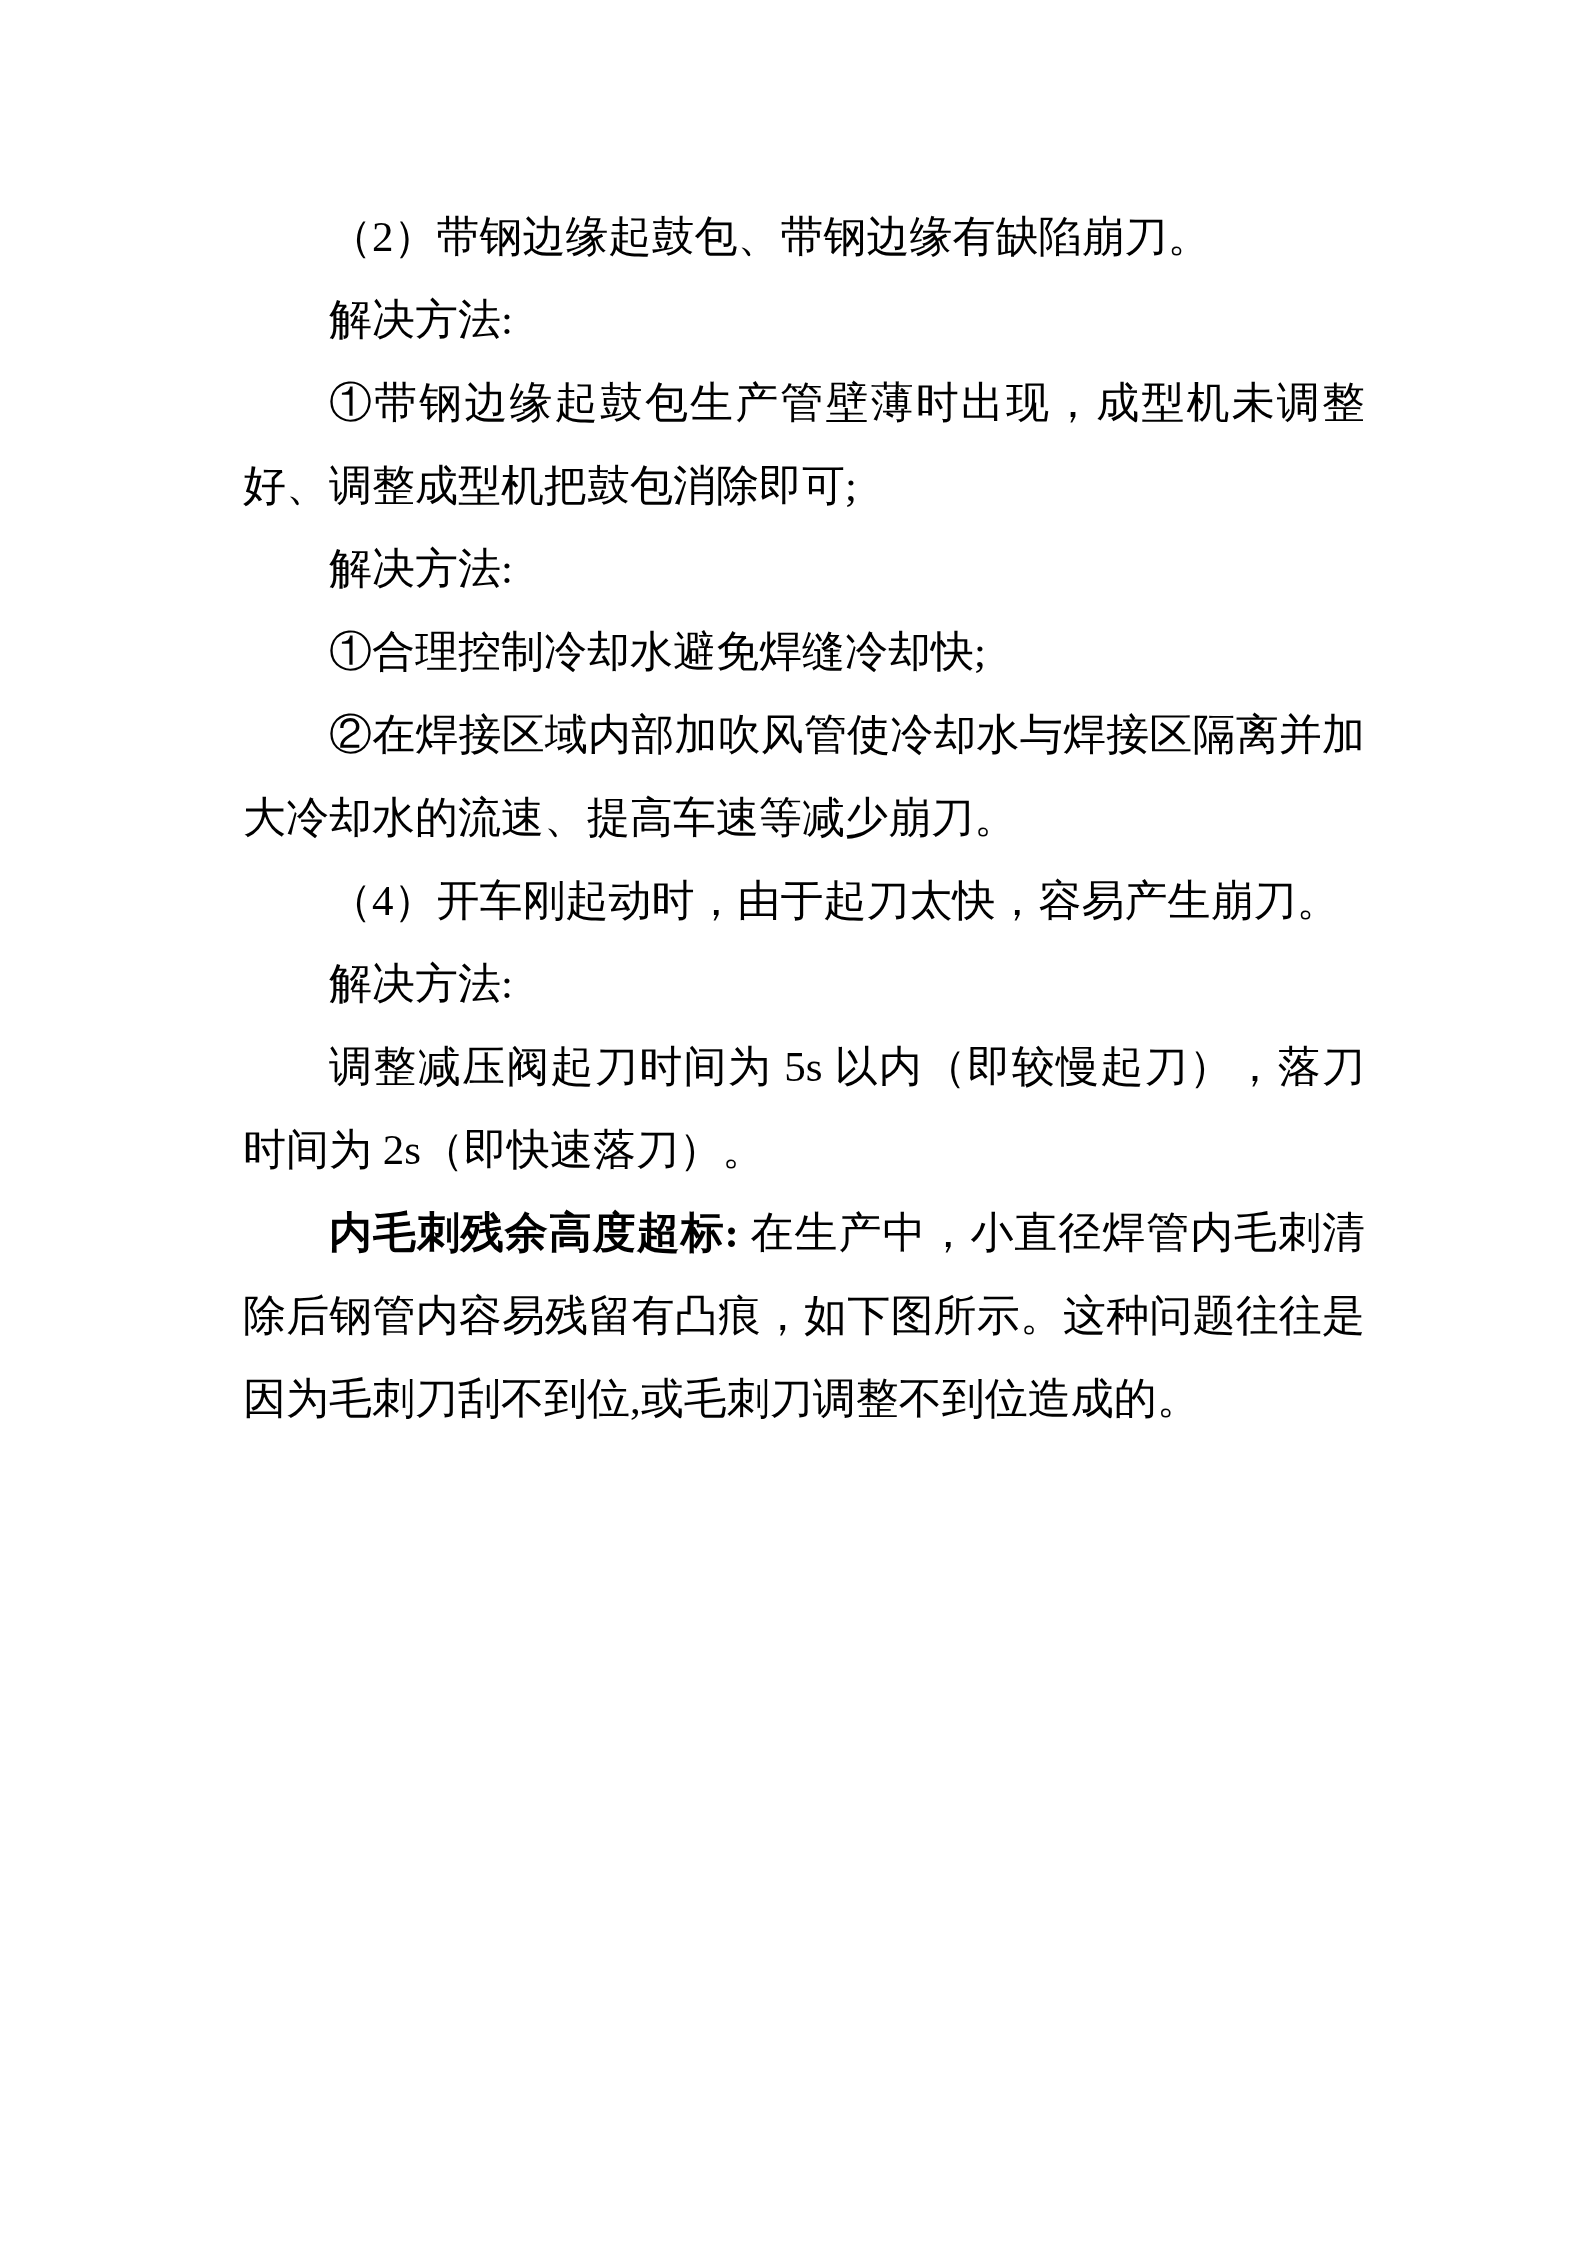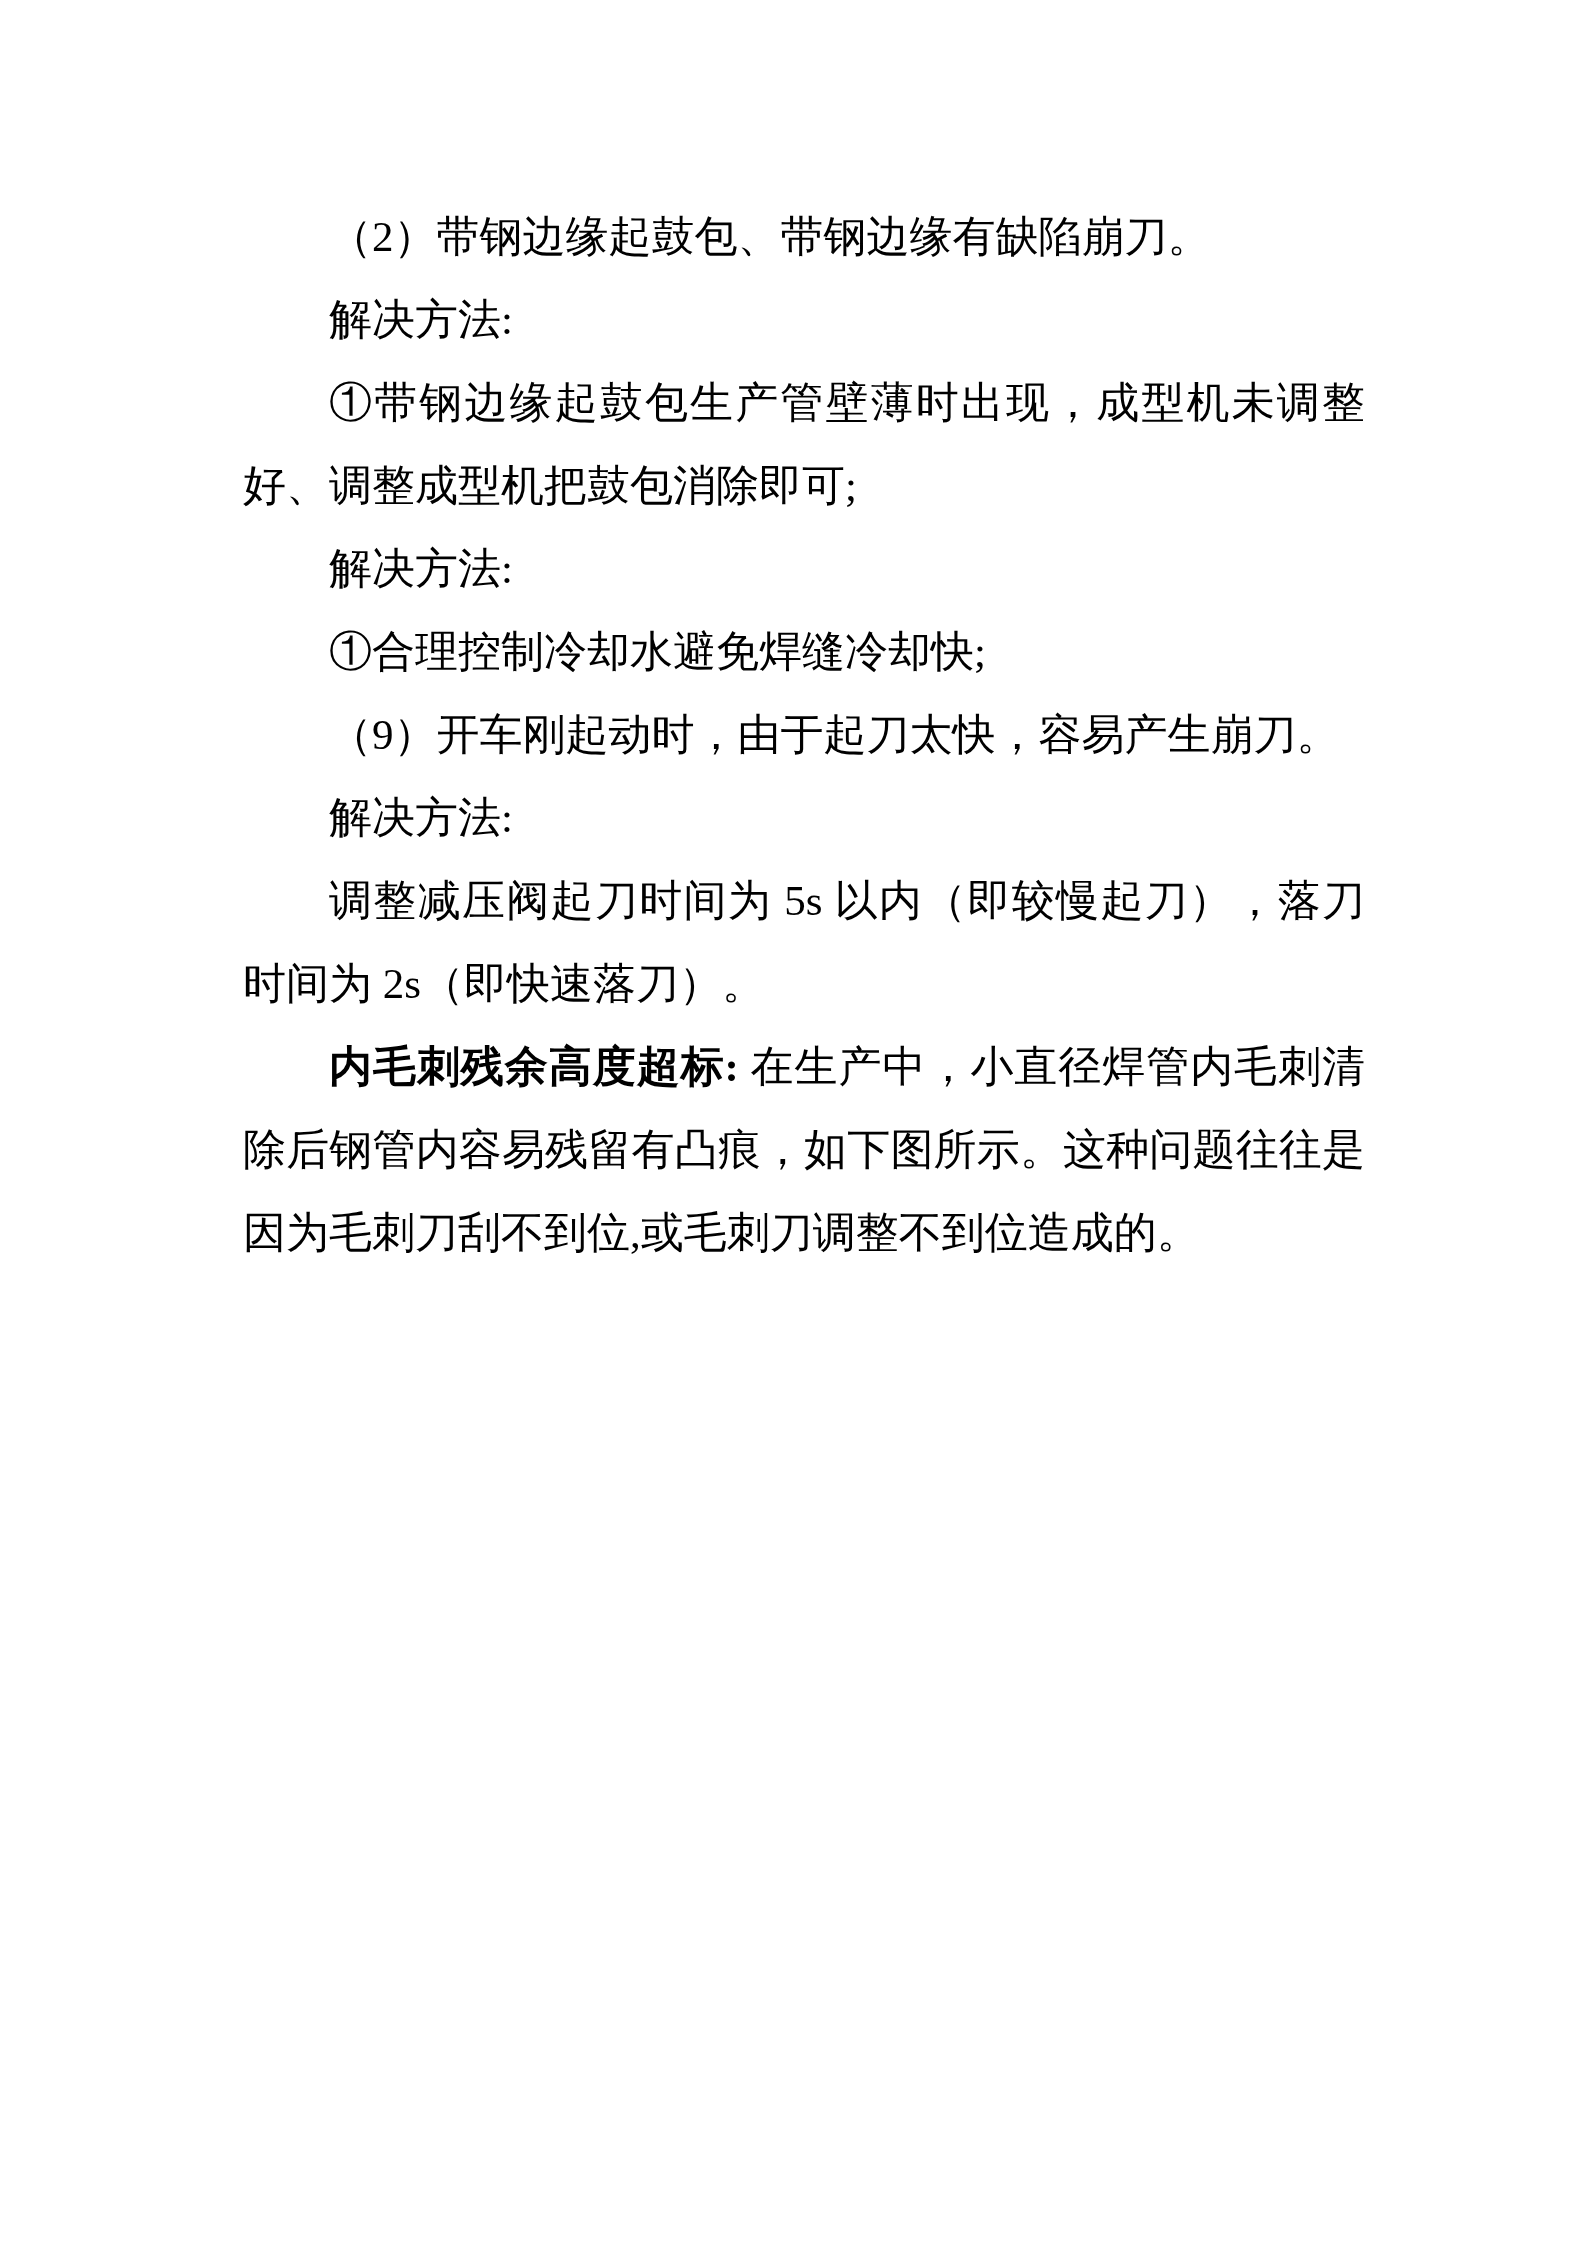--- a/index.html
+++ b/index.html
@@ -34,17 +34,18 @@
 </style>
 </head>
 <body>
 
 <div class="page">
   <p class="para">（2）带钢边缘起鼓包、带钢边缘有缺陷崩刀。</p>
   <p class="para">解决方法:</p>
   <p class="para">①带钢边缘起鼓包生产管壁薄时出现，成型机未调整好、调整成型机把鼓包消除即可;</p>
   <p class="para">解决方法:</p>
   <p class="para">①合理控制冷却水避免焊缝冷却快;</p>
-  <p class="para">（9）开车刚起动时，由于起刀太快，容易产生崩刀。</p>
+  <p class="para">②在焊接区域内部加吹风管使冷却水与焊接区隔离并加大冷却水的流速、提高车速等减少崩刀。</p>
+  <p class="para">（4）开车刚起动时，由于起刀太快，容易产生崩刀。</p>
   <p class="para">解决方法:</p>
   <p class="para">调整减压阀起刀时间为 5s 以内（即较慢起刀），落刀时间为 2s（即快速落刀）。</p>
   <p class="para"><span class="bold-lead">内毛刺残余高度超标:</span><span> 在生产中，小直径焊管内毛刺清除后钢管内容易残留有凸痕，如下图所示。这种问题往往是因为毛刺刀刮不到位,或毛刺刀调整不到位造成的。</span></p>
 </div>
 
 </body></html>

